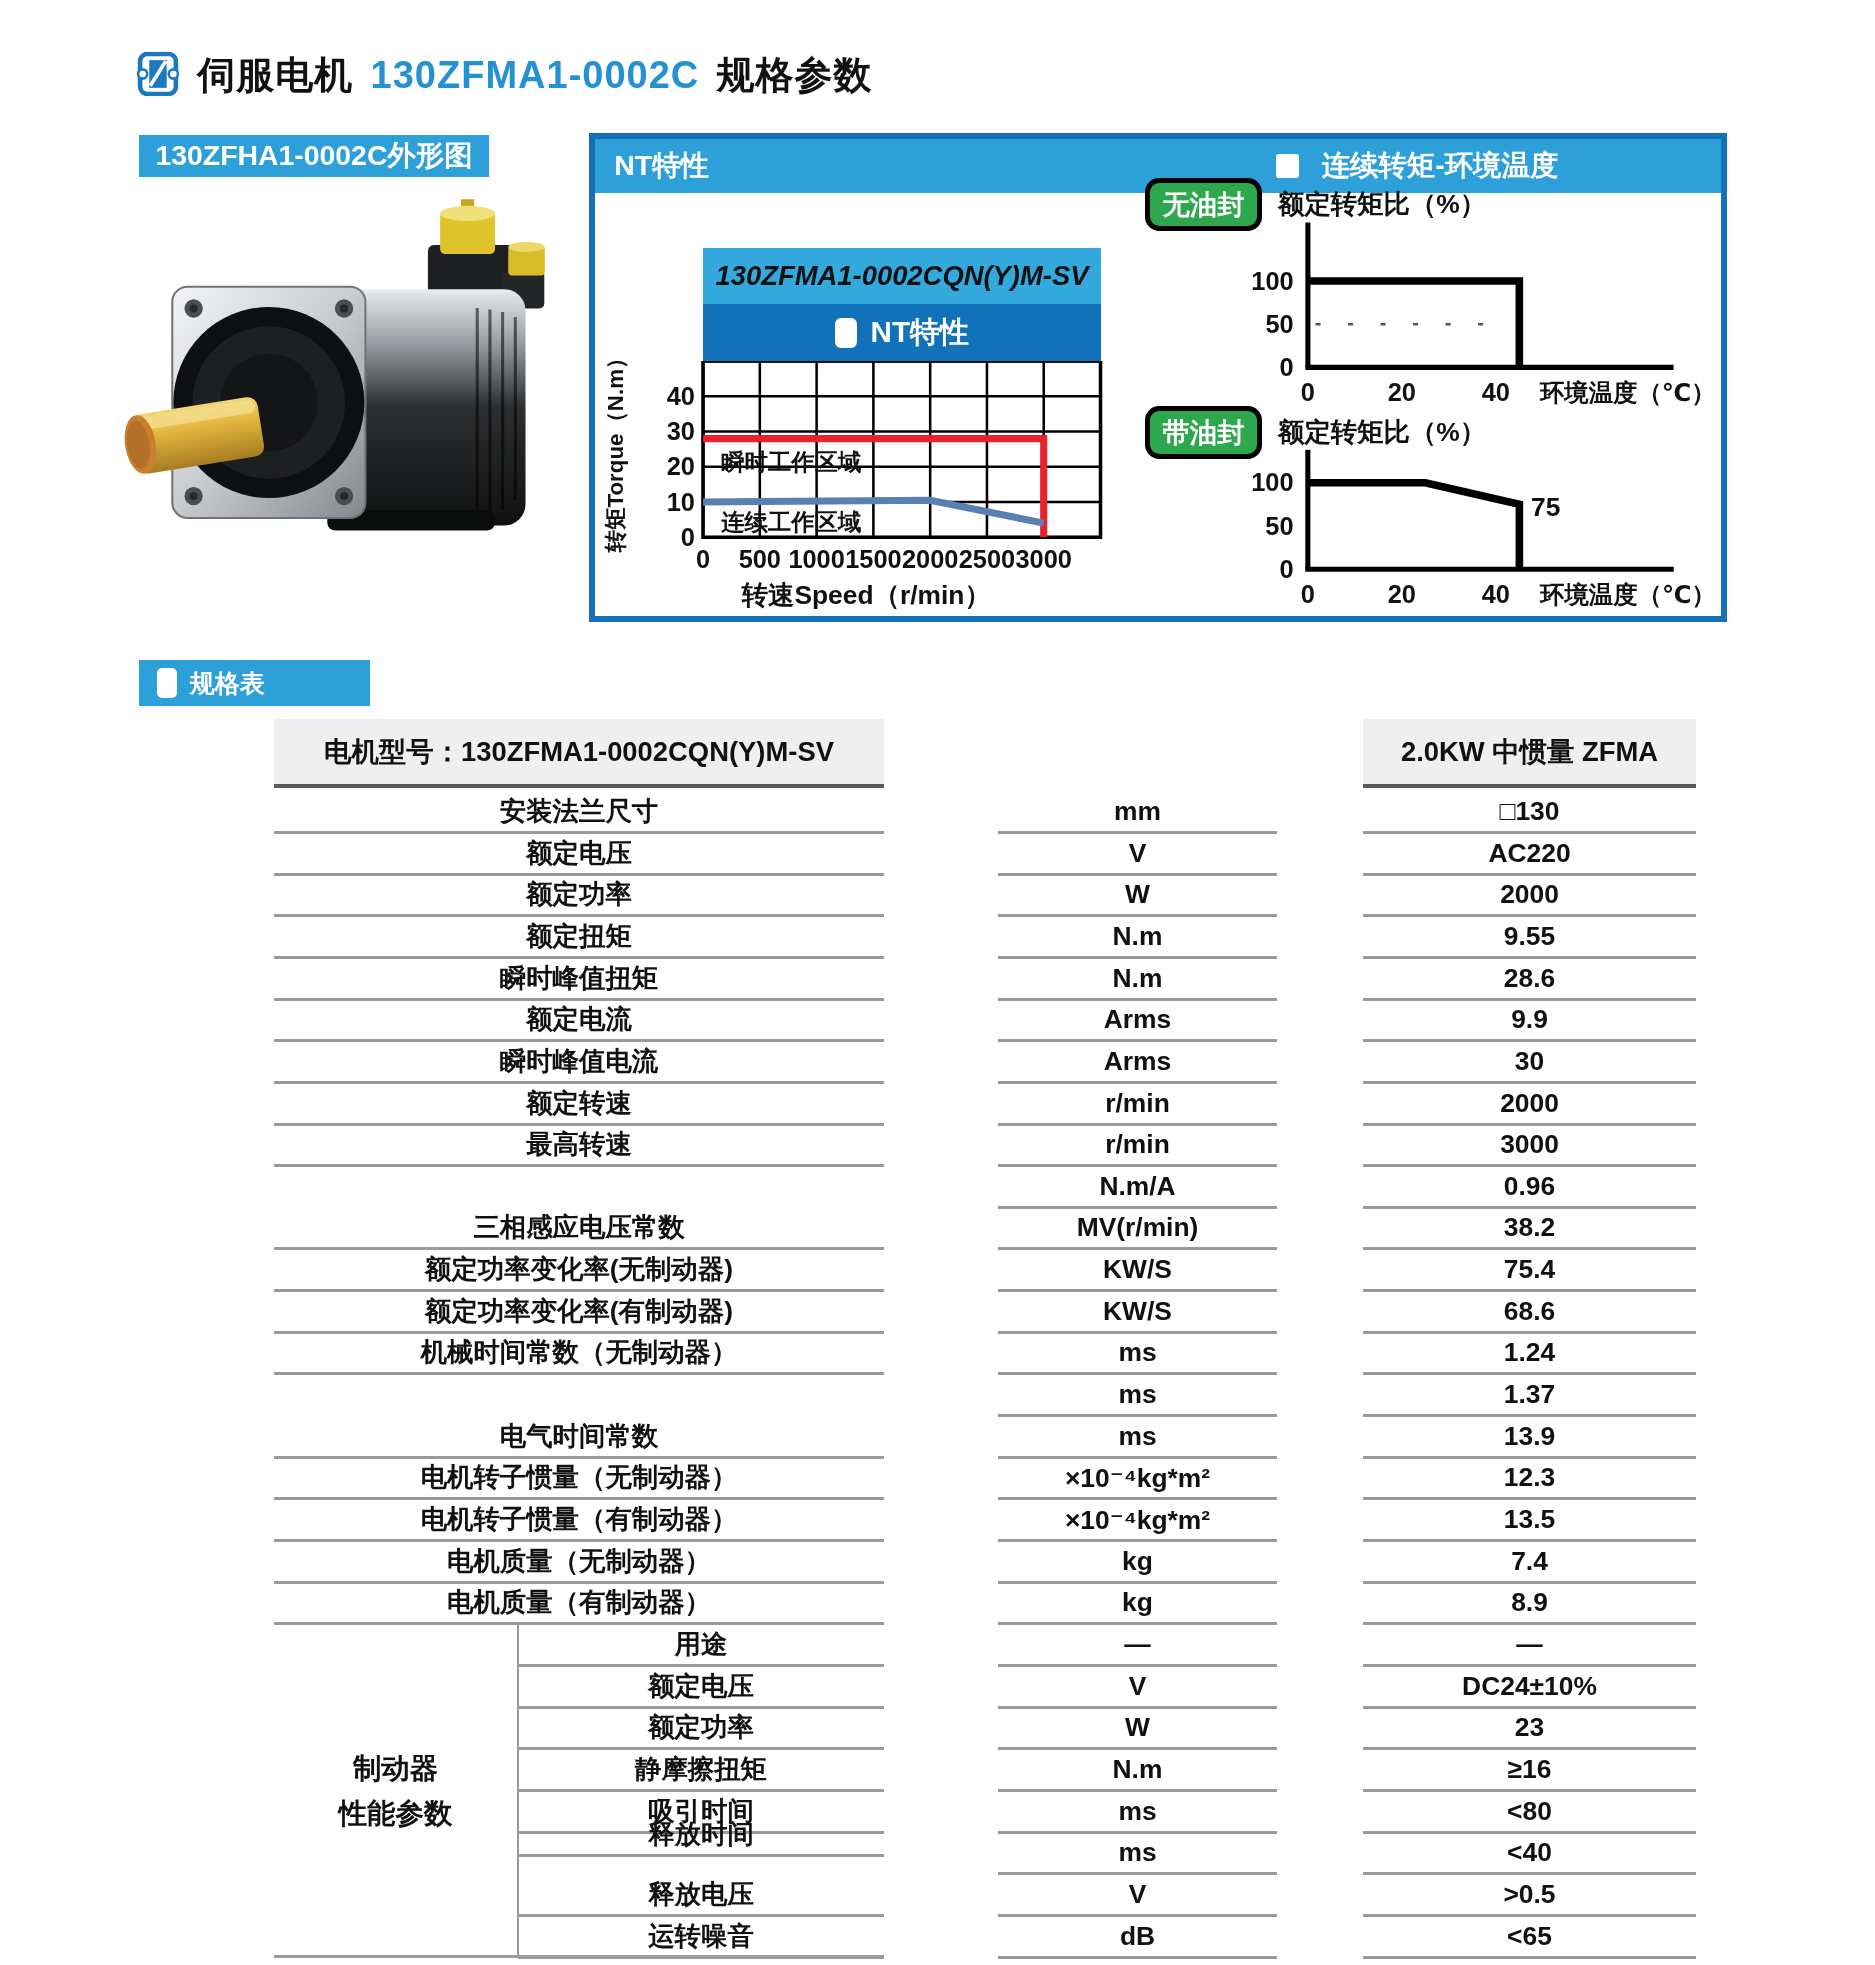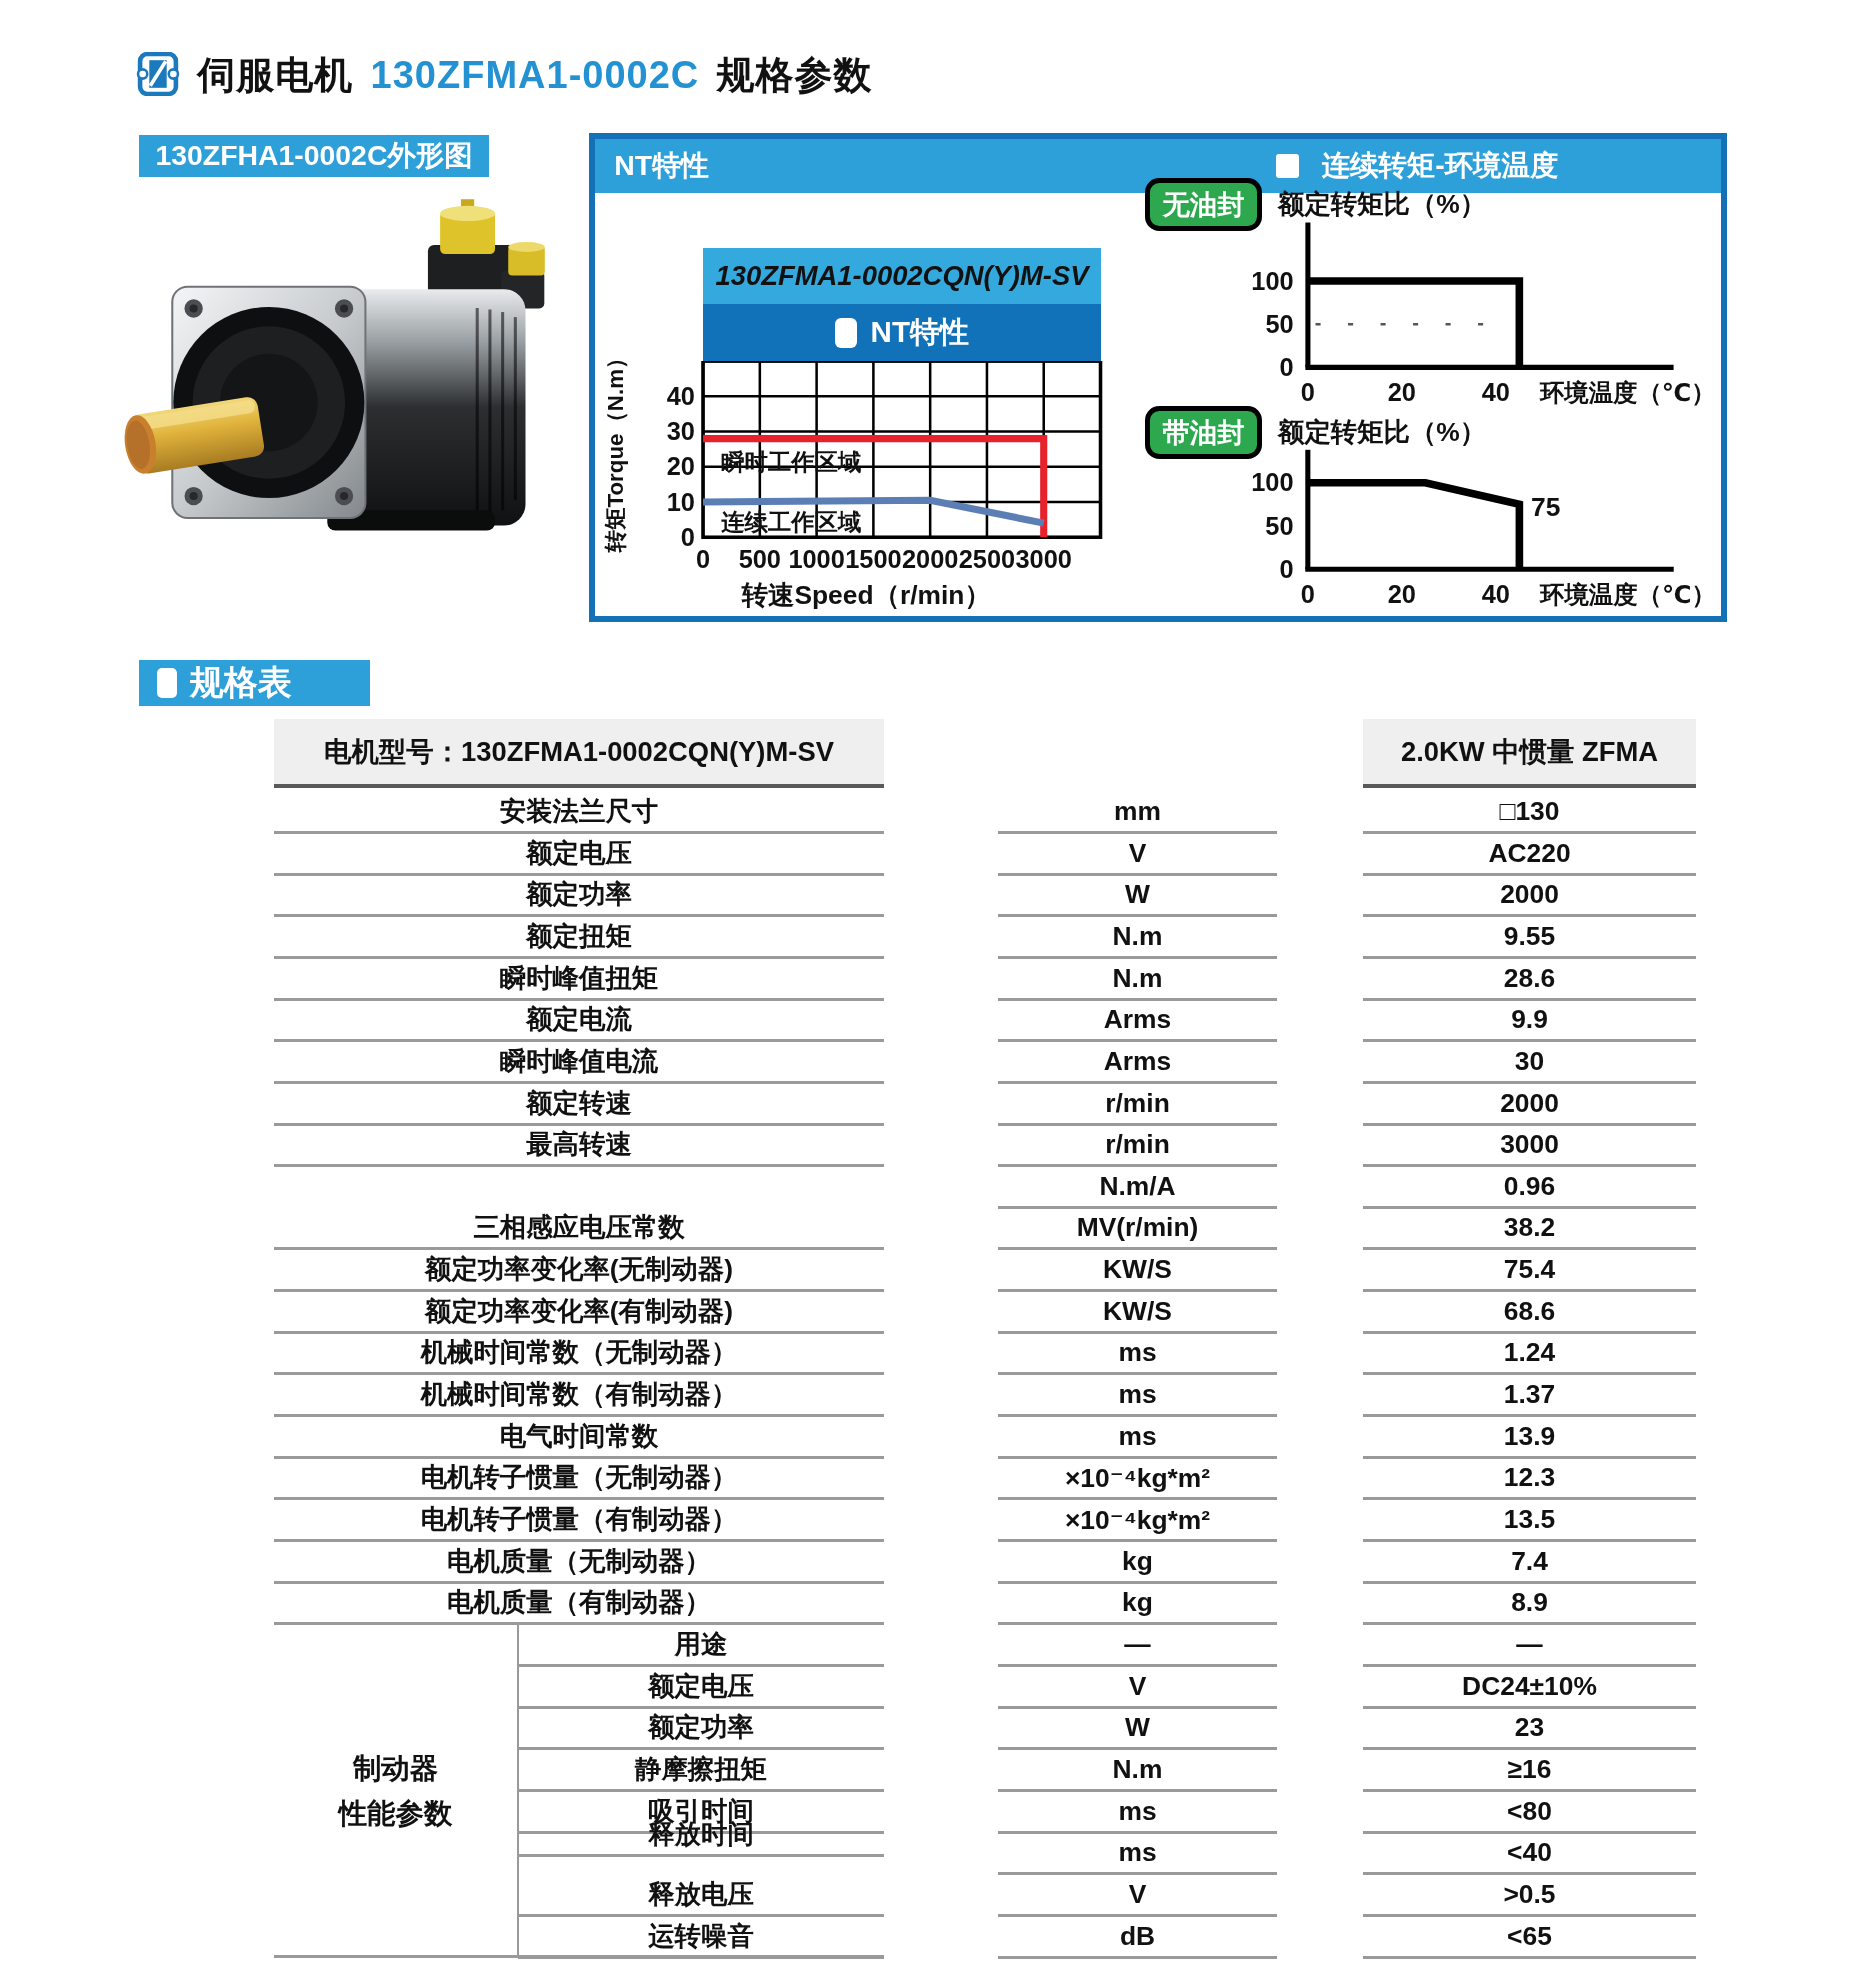--- a/index.html
+++ b/index.html
@@ -38,21 +38,21 @@
     font-size:26.4px;font-weight:700;color:#111;white-space:nowrap;}
   .ratio-label-1{top:39px;}
   .ratio-label-2{top:267px;}
   .temp-chart-svg{position:absolute;left:568px;width:559px;}
   .temp-chart-1{top:76px;height:193px;}
   .temp-chart-2{top:303px;height:168px;}
   
   .spec-tab{position:absolute;left:139px;top:660px;width:231px;height:46px;background:#2D9FD9;
     display:flex;align-items:center;gap:13.2px;}
   .spec-tab-icon{width:19.3px;height:29.5px;background:#fff;border-radius:5.1px;margin-left:18.3px;}
-  .spec-tab-text{color:#fff;font-size:34px;font-weight:700;}
+  .spec-tab-text{color:#fff;font-size:25px;font-weight:700;}
   
   .spec-table{position:absolute;left:274px;top:719px;width:1422px;height:1242px;}
   .hdr-cell{position:absolute;top:0;height:69px;background:#EFEFEF;border-bottom:4.1px solid #58595B;
     box-sizing:border-box;display:flex;align-items:center;justify-content:center;
     font-size:27.4px;font-weight:700;white-space:nowrap;}
   .hdr-c1{left:0;width:610px;}
   .hdr-c2{left:724px;width:279px;}
   .hdr-c3{left:1089px;width:333px;}
   .rows{position:absolute;left:0;top:73px;width:1422px;height:1169px;}
   .cell{position:absolute;height:42px;box-sizing:border-box;border-bottom:3px solid #9A9A9A;
@@ -286,21 +286,20 @@
         <div class="cell c3" style="top: 416px;">38.2</div>
         <div class="cell c1" style="top: 458px;">额定功率变化率(无制动器)</div>
         <div class="cell c2" style="top: 458px;">KW/S</div>
         <div class="cell c3" style="top: 458px;">75.4</div>
         <div class="cell c1" style="top: 500px;">额定功率变化率(有制动器)</div>
         <div class="cell c2" style="top: 500px;">KW/S</div>
         <div class="cell c3" style="top: 500px;">68.6</div>
         <div class="cell c1" style="top: 541px;">机械时间常数（无制动器）</div>
         <div class="cell c2" style="top: 541px;">ms</div>
         <div class="cell c3" style="top: 541px;">1.24</div>
-        <div class="cell c1" style="top: 583px;">机械时间常数（有制动器）</div>
         <div class="cell c2" style="top: 583px;">ms</div>
         <div class="cell c3" style="top: 583px;">1.37</div>
         <div class="cell c1" style="top: 625px;">电气时间常数</div>
         <div class="cell c2" style="top: 625px;">ms</div>
         <div class="cell c3" style="top: 625px;">13.9</div>
         <div class="cell c1" style="top: 666px;">电机转子惯量（无制动器）</div>
         <div class="cell c2" style="top: 666px;">×10⁻⁴kg*m²</div>
         <div class="cell c3" style="top: 666px;">12.3</div>
         <div class="cell c1" style="top: 708px;">电机转子惯量（有制动器）</div>
         <div class="cell c2" style="top: 708px;">×10⁻⁴kg*m²</div>

